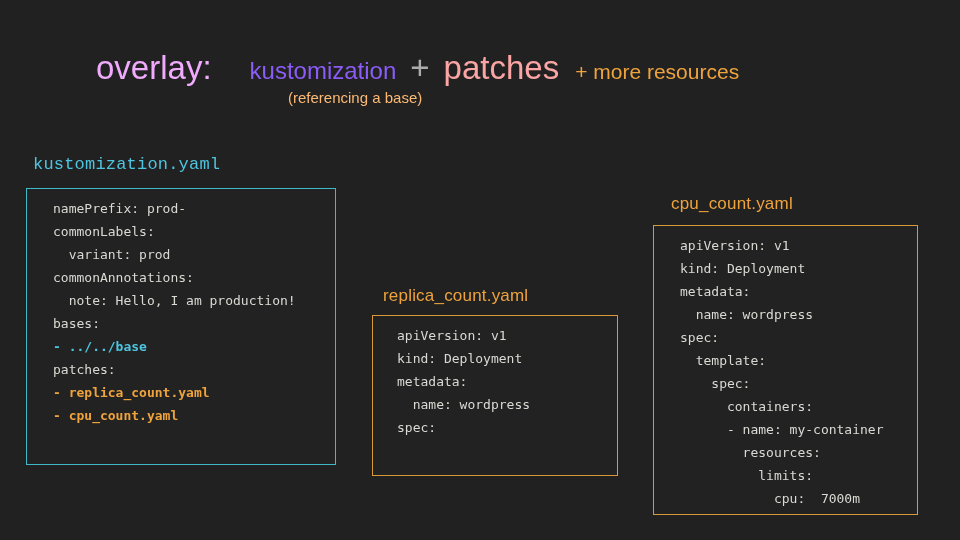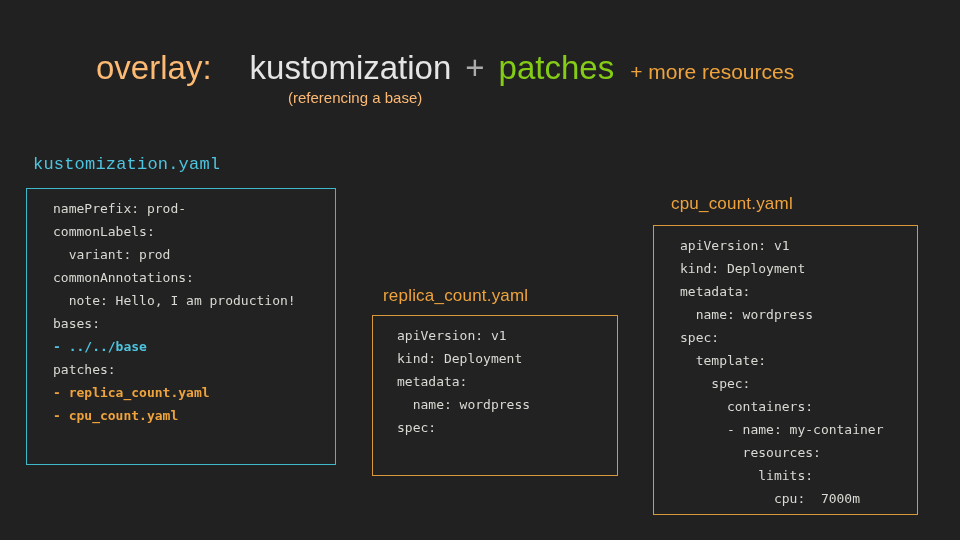--- a/index.html
+++ b/index.html
@@ -15,24 +15,24 @@
   
   .title-row {
     position: absolute;
     left: 96px;
     top: 46px;
     display: flex;
     align-items: baseline;
     white-space: pre;
     line-height: 44px;
   }
-  .t-overlay   { color: #fdba74; font-size: 33px; margin-right: 38px; }
-  .t-kust      { color: #e5e5e5; font-size: 33px; }
+  .t-overlay   { color: #f0abfc; font-size: 33px; margin-right: 38px; }
+  .t-kust      { color: #8b5cf6; font-size: 24px; }
   .t-plus      { color: #ABABAB; font-size: 33px; margin: 0 14px; }
-  .t-patches   { color: #84cc16; font-size: 33px; }
+  .t-patches   { color: #fca5a5; font-size: 33px; }
   .t-more      { color: #EFA33C; font-size: 21px; margin-left: 16px; }
   .t-subtitle  {
     position: absolute;
     left: 288px;
     top: 89px;
     color: #fdba74;
     font-size: 15px;
   }
   
   .box-label {

